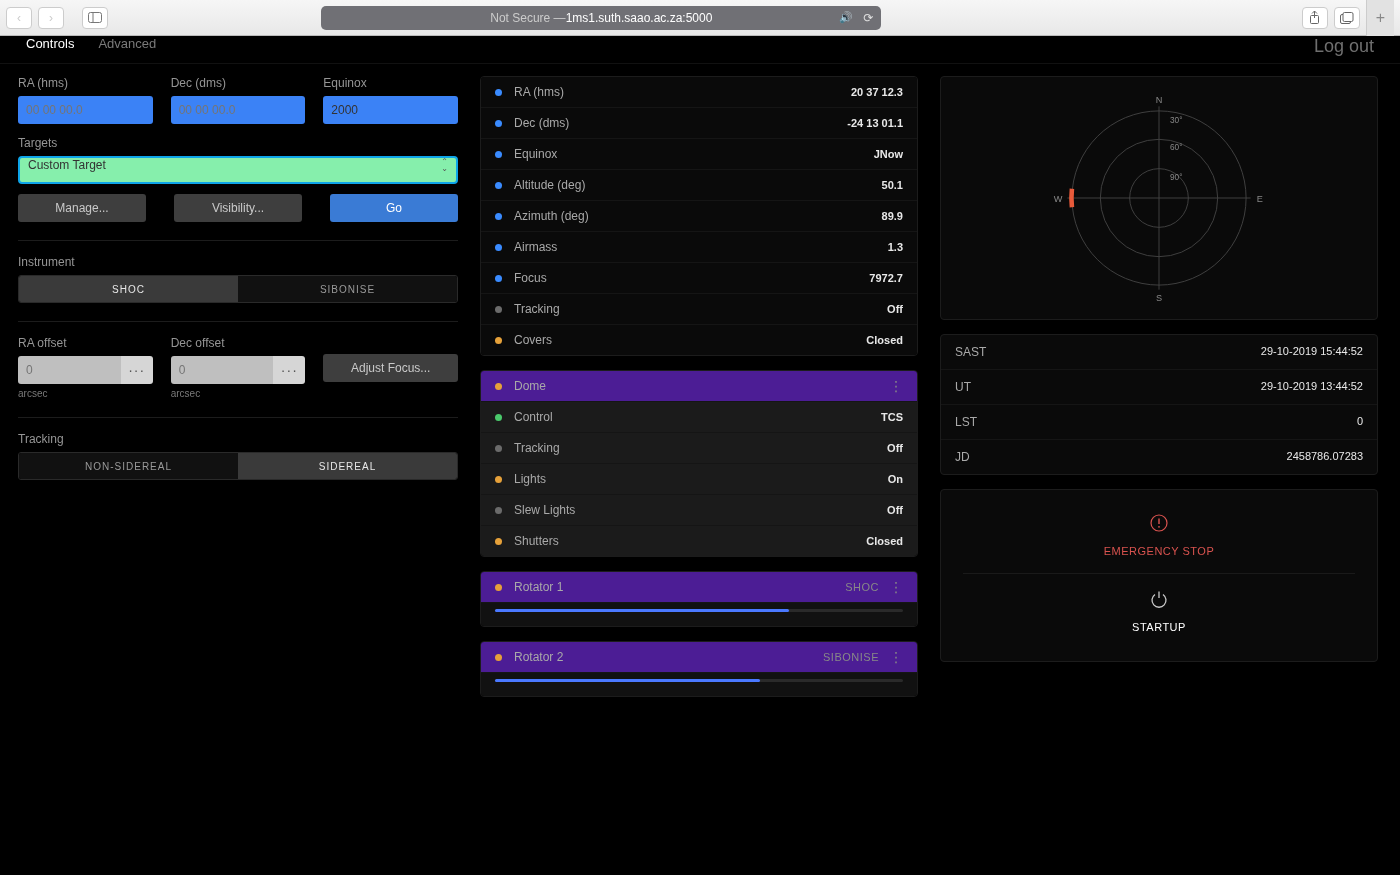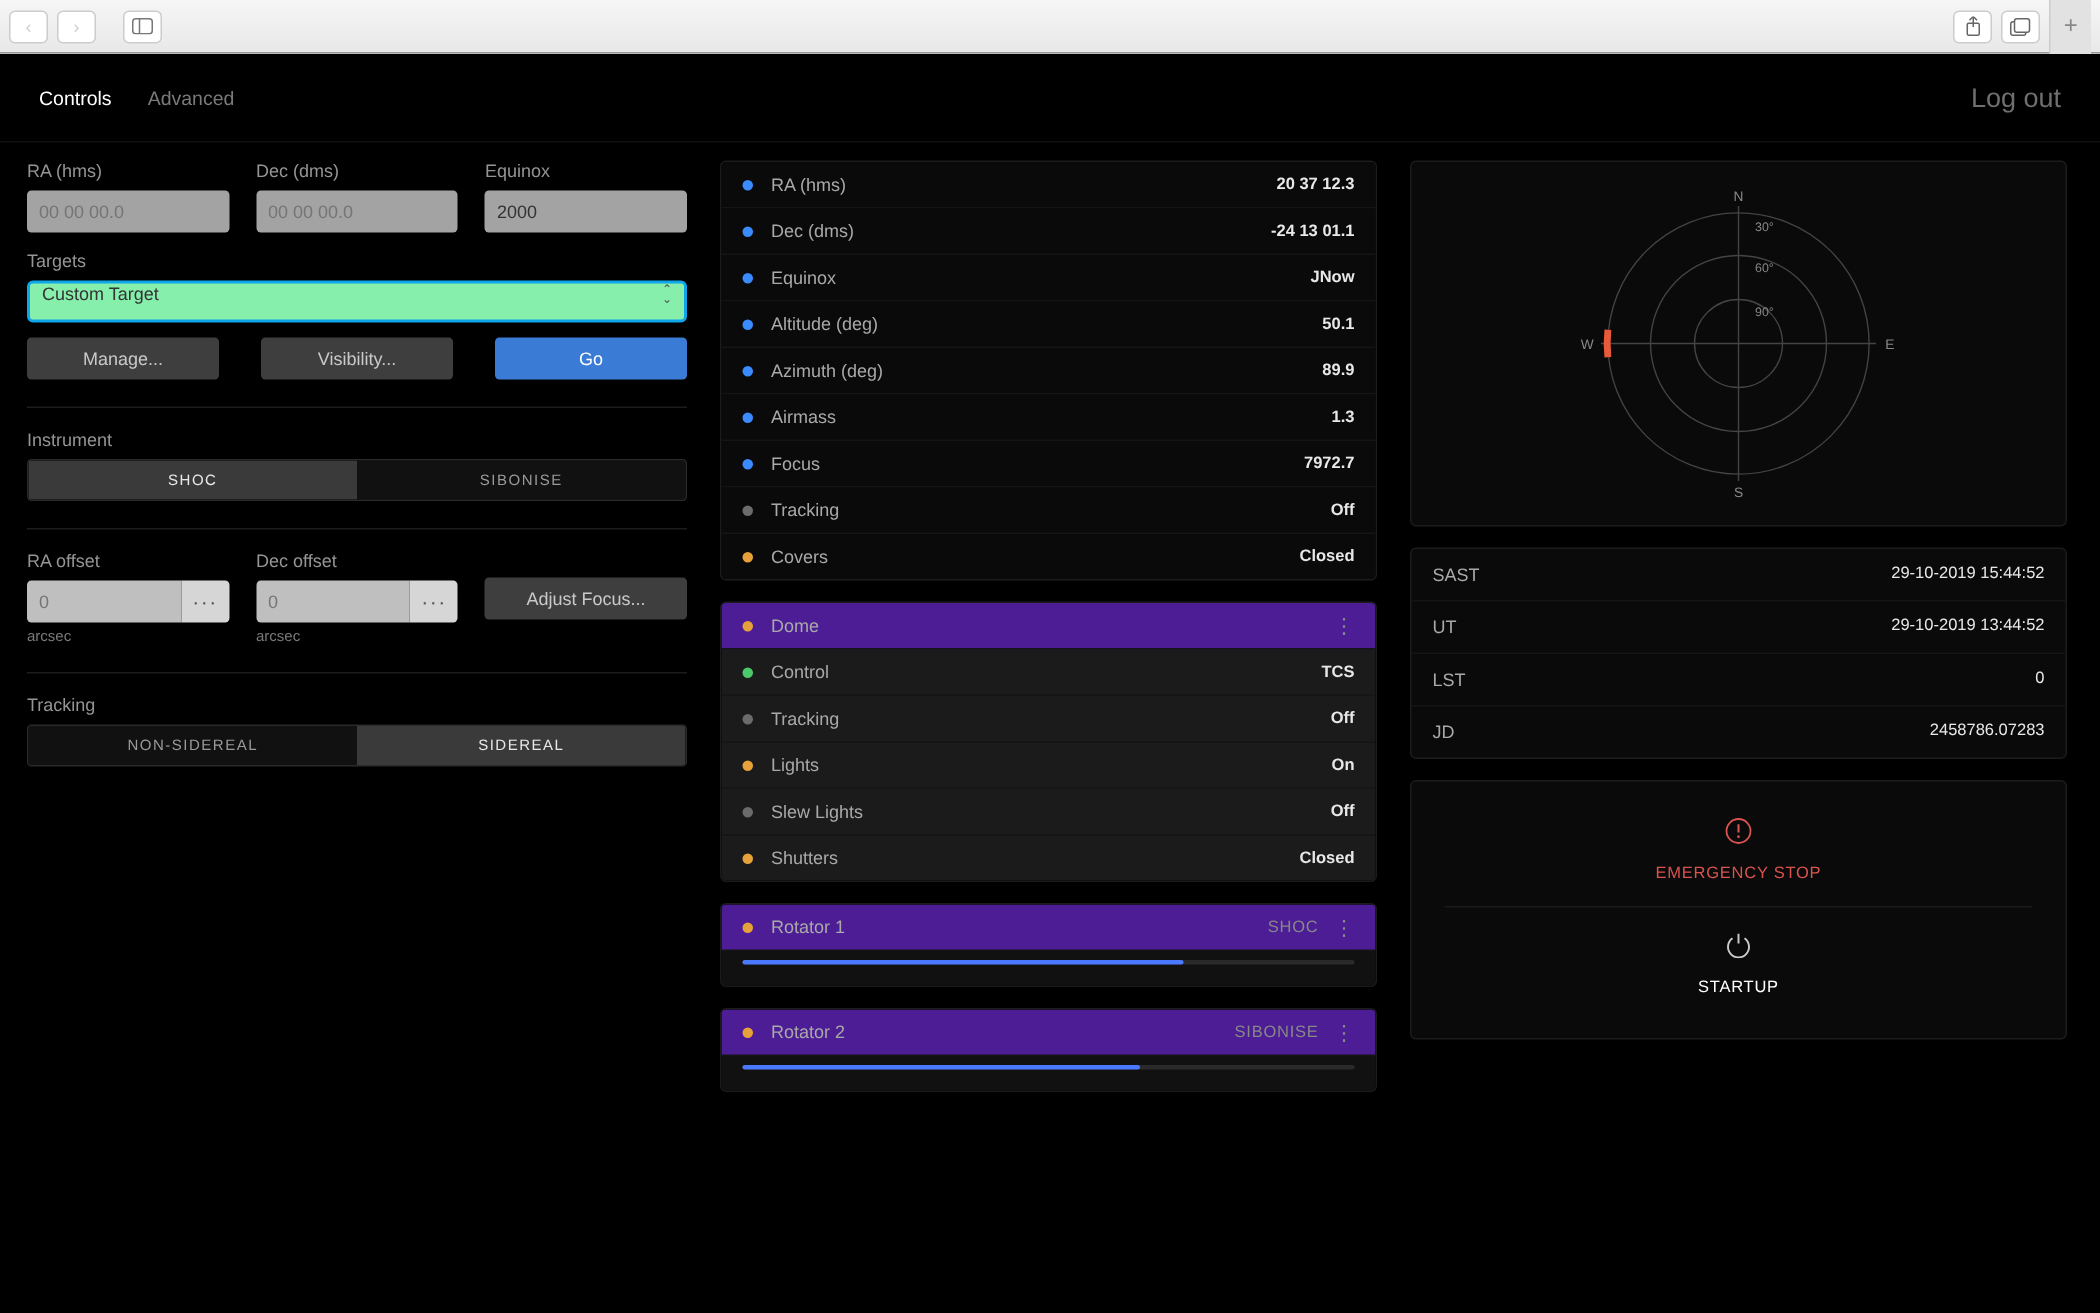--- a/index.html
+++ b/index.html
@@ -48,37 +48,37 @@
   .chrome-addr .sound { position: absolute; right: 28px; color: #3a8bff; font-size: 11px; }
   .chrome-right { display:flex; gap:6px; margin-left:auto; }
   .chrome-newtab {
     width: 28px; height: 36px; display:flex; align-items:center; justify-content:center;
     color:#888; background:#e2e2e2; border-left:1px solid #ccc;
   }
 
   
   .app { background:#000; height: calc(875px - 36px); overflow:hidden; }
   .app-header {
-    display:flex; align-items:center; height: 59px; padding: 0 26px;
+    display:flex; height: 28px; padding: 0 26px;
     border-bottom: 1px solid #111;
   }
   .tab-link { font-size: 13px; color:#7a7a7a; margin-right: 24px; cursor:pointer; }
   .tab-link.active { color:#fff; }
   .logout { margin-left:auto; color:#6f6f6f; font-size:18px; cursor:pointer; }
 
   .app-body { display:flex; padding: 12px 18px; gap: 22px; }
 
   
   .left { width: 440px; }
   .field-row { display:flex; gap: 18px; margin-bottom: 12px; }
   .field { flex:1; }
   .label { font-size:12px; color:#959595; margin-bottom:6px; display:block; }
   .subtext { font-size:10px; color:#7a7a7a; margin-top:4px; }
   .input {
-    width:100%; height:28px; background:#a3a3a3; border:none; border-radius:3px;
+    width:100%; height:28px; background:#3b82f6; border:none; border-radius:3px;
     padding: 0 8px; font-size:12px; color:#333;
   }
   .input.disabled { background:#bfbfbf; color:#666; }
   .select {
     width:100%; height:28px; background:#86efac; border:2px solid #0ea5e9;
     border-radius:4px; padding:0 8px; font-size:12px; color:#333;
     display:flex; align-items:flex-start; position:relative;
   }
   .select::after { content:"⌃\A⌄"; white-space:pre; position:absolute; right:8px; font-size:8px; line-height:7px; color:#555; }
   .btn-row { display:flex; gap: 28px; }
@@ -149,20 +149,26 @@
 <div class="browser-chrome">
   <div class="chrome-btn disabled">‹</div>
   <div class="chrome-btn disabled">›</div>
   <div style="width:6px"></div>
   <div class="chrome-btn">
     <svg width="14" height="11" viewBox="0 0 14 11">
         <rect x="0.5" y="0.5" width="13" height="10" rx="2" fill="none" stroke="#777"></rect>
         <line x1="5" y1="0.5" x2="5" y2="10.5" stroke="#777"></line>
       </svg>
   </div>
+  <div class="chrome-addr">
+    <span style="color:#ccc;">Not Secure — </span>
+    <span style="color:#fff;">1ms1.suth.saao.ac.za:5000</span>
+    <span class="sound">🔊</span>
+    <span class="reload">⟳</span>
+  </div>
   <div class="chrome-right">
     <div class="chrome-btn">
       <svg width="11" height="13" viewBox="0 0 11 13">
           <rect x="1.5" y="4.5" width="8" height="8" rx="1" fill="none" stroke="#666"></rect>
           <line x1="5.5" y1="0" x2="5.5" y2="7" stroke="#666"></line>
           <polyline points="3,2.5 5.5,0 8,2.5" fill="none" stroke="#666"></polyline>
         </svg>
     </div>
     <div class="chrome-btn">
       <svg width="14" height="12" viewBox="0 0 14 12">

